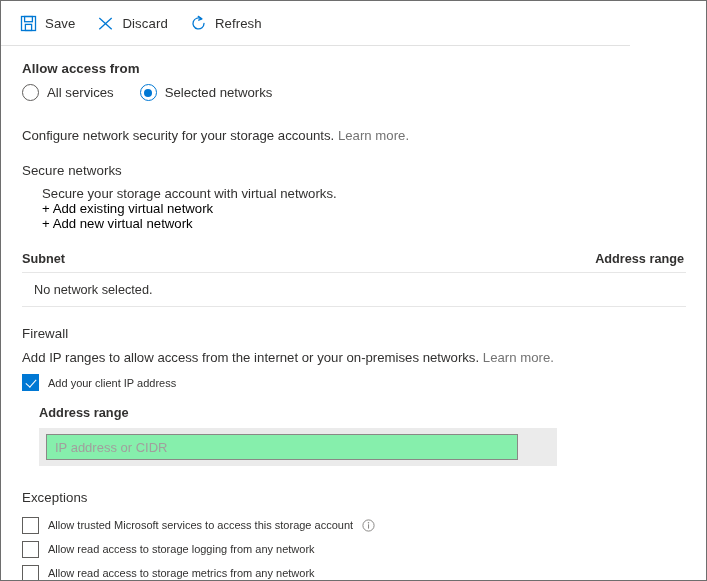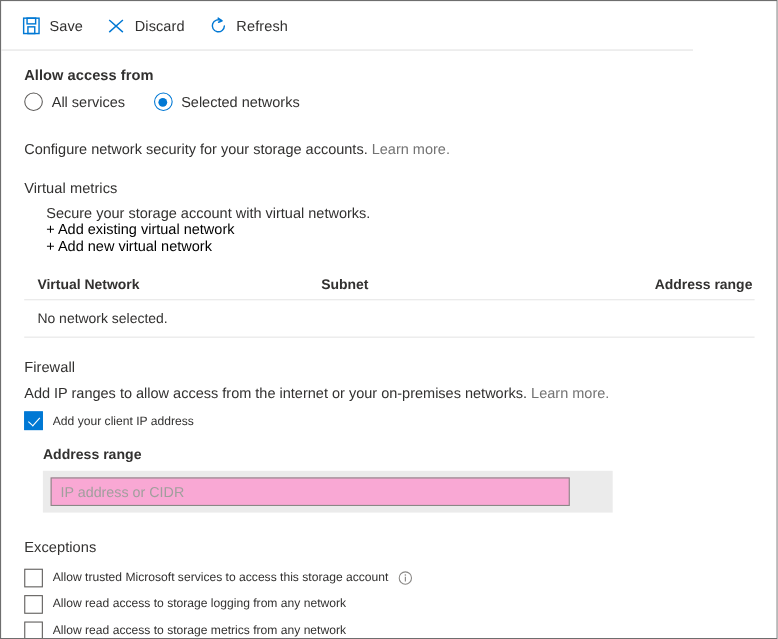--- a/index.html
+++ b/index.html
@@ -236,21 +236,21 @@
   }
   .input-shell {
     background: #ebebeb;
     width: 518px;
     padding: 6px 8px 6px 7px;
   }
   .text-input {
     width: 472px;
     height: 26px;
     border: 1px solid #8a8886;
-    background: #f9a8d4;
+    background: #86efac;
     font-family: "Liberation Sans", sans-serif;
     font-size: 13px;
     color: #323130;
     padding: 0 8px;
     outline: none;
   }
   .text-input::placeholder { color: #a19f9d; }
 
   
   .exceptions { margin-top: 24px; }
@@ -326,31 +326,30 @@
 
     <div class="spacer-24"></div>
 
     <p class="para">
       <span>Configure network security for your storage accounts.</span>
       <a class="link">Learn more.</a>
     </p>
 
     <div class="spacer-18"></div>
 
-    <div class="section-title light">Virtual metrics</div>
+    <div class="section-title light">Secure networks</div>
 
     <div class="vnet-actions">
       <span class="vnet-desc">Secure your storage account with virtual networks.</span>
       <span class="vnet-link first">+ Add existing virtual network</span>
       <span class="vnet-link second">+ Add new virtual network</span>
     </div>
 
     <div class="table">
       <div class="thead">
-        <div class="col-vnet">Virtual Network</div>
         <div class="col-subnet">Subnet</div>
         <div class="col-range">Address range</div>
       </div>
       <div class="trow">
         <div class="empty-cell">No network selected.</div>
       </div>
     </div>
 
     <div class="spacer-12"></div>
 

